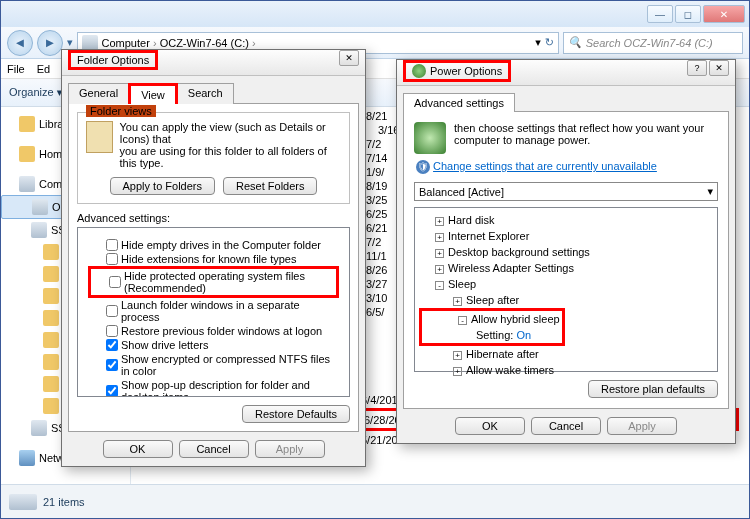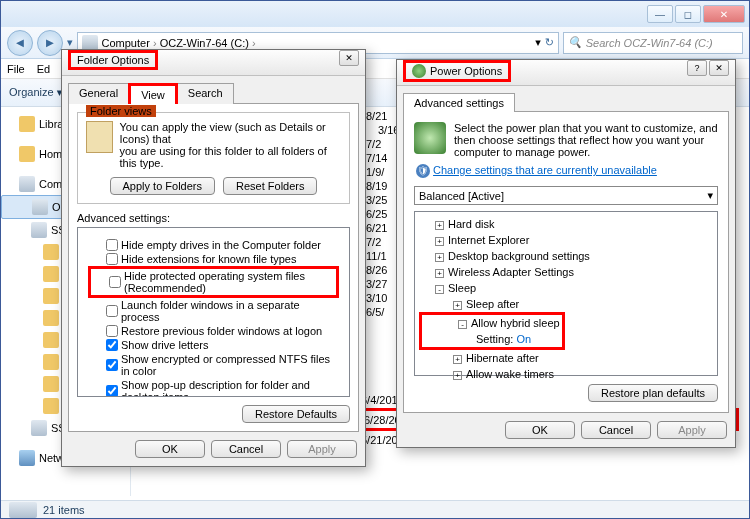--- a/index.html
+++ b/index.html
@@ -23,36 +23,36 @@
 .sideitem.ind2{padding-left:42px}
 .sideic{width:16px;height:16px;background:#f0c868;border-radius:2px}
 .sideic.drive{background:linear-gradient(#e0e8f0,#b0c0d0);border-radius:2px}
 .sideic.net{background:linear-gradient(#a8d0f0,#6090c0)}
 .filelist{flex:1;padding:2px 10px}
 .filerow{display:flex;padding:2px 0;align-items:center}
 .filerow .fn{width:220px}
 .filerow .fd{width:130px}
 .filerow .ft{width:130px}
 .filerow .fs{width:90px;text-align:right}
-.statusbar{position:absolute;bottom:0;left:0;right:0;height:18px;background:#f0f4f8;border-top:1px solid #d0dce8;display:flex;align-items:center;padding:0 8px;gap:6px}
+.statusbar{position:absolute;bottom:0;left:0;right:0;height:34px;background:#f0f4f8;border-top:1px solid #d0dce8;display:flex;align-items:center;padding:0 8px;gap:6px}
 .dlg{position:absolute;background:#f0f0f0;border:1px solid #707070;box-shadow:4px 4px 12px rgba(0,0,0,0.3)}
 .dlg .dtitle{height:26px;background:linear-gradient(#fdfdfd,#e8e8e8);display:flex;align-items:flex-start;padding:0 6px;justify-content:space-between;border-bottom:1px solid #c0c0c0}
 .dlg .dtitle .tbtns{display:flex;gap:2px}
 .dlg .dtitle .tbtn{width:20px;height:16px;background:linear-gradient(#fafafa,#e0e0e0);border:1px solid #a0a0a0;border-radius:2px;display:flex;align-items:center;justify-content:center;font-size:9px}
 .tabs{display:flex;padding:6px 6px 0 6px;background:#f0f0f0}
 .tab{padding:3px 10px;background:#f0f0f0;border:1px solid #a0a0a0;border-bottom:none;margin-right:-1px;position:relative;top:1px}
 .tab.active{background:#fff;z-index:2}
 .tabbody{background:#fff;border:1px solid #a0a0a0;margin:0 6px;padding:8px}
 .grpbox{border:1px solid #c0c0c0;padding:8px;margin-bottom:8px;position:relative}
 .grplbl{position:absolute;top:-8px;left:8px;background:#c2410c;padding:0 4px}
 .btn{padding:2px 12px;background:linear-gradient(#fafafa,#e4e4e4);border:1px solid #888;border-radius:4px;min-width:70px;text-align:center}
 .treelist{border:1px solid #828790;background:#fff;height:170px;padding:10px;overflow:hidden}
 .treerow{display:flex;align-items:center;padding:1px 0}
 .treerow input[type=checkbox]{margin:0 3px 0 18px;width:12px;height:12px}
-.dlgbtns{display:flex;justify-content:flex-end;gap:6px;padding:8px}
+.dlgbtns{display:flex;justify-content:center;gap:6px;padding:8px}
 .redbox{border:3px solid #f00}
 .powertree{border:1px solid #828790;background:#fff;height:165px;padding:4px}
 .ptrow{padding:2px 0 2px 16px}
 .ptrow .exp{display:inline-block;width:9px;height:9px;border:1px solid #888;margin-right:4px;font-size:8px;line-height:7px;text-align:center}
 .ptrow.ind1{padding-left:34px}
 .ptrow.ind2{padding-left:52px}
 .link{color:#0066cc;text-decoration:underline}
 .combo{border:1px solid #888;padding:2px 4px;background:#fff;display:flex;justify-content:space-between;align-items:center}
 .on{color:#0066cc}
 </style>
@@ -296,21 +296,20 @@
       <div class="tbtn">✕</div>
     </div>
   </div>
   <div class="tabs">
       <div class="tab active">Advanced settings</div>
     </div>
   <div class="tabbody" style="padding:10px">
     <div style="display:flex;gap:8px;margin-bottom:6px">
       <div style="width:32px;height:32px;background:radial-gradient(#c0e8b0,#3a8030);border-radius:4px"></div>
       <div>
-        <div>Select the power plan that you want to customize, and</div>
         <div>then choose settings that reflect how you want your</div>
         <div>computer to manage power.</div>
       </div>
     </div>
     <div style="margin:4px 0 8px 2px">
       <span style="width:14px;height:14px;display:inline-block;background:#4a80c0;border-radius:50%;color:#fff;text-align:center;line-height:14px;font-size:9px">🛡</span>
       <span class="link">Change settings that are currently unavailable</span>
     </div>
     <div class="combo" style="margin-bottom:6px">
       <span>Balanced [Active]</span>

